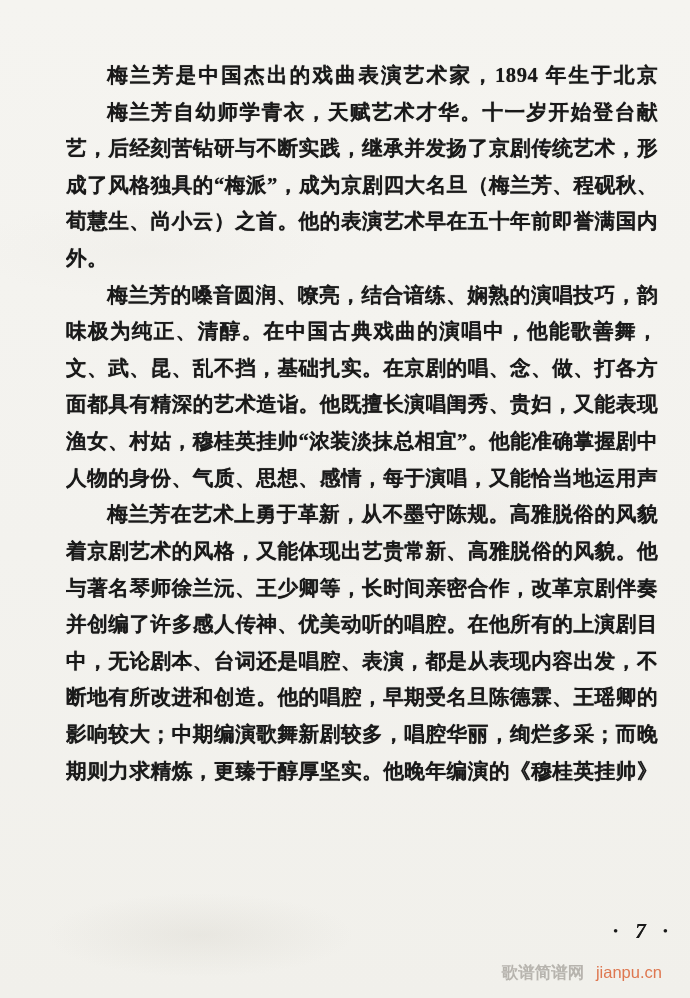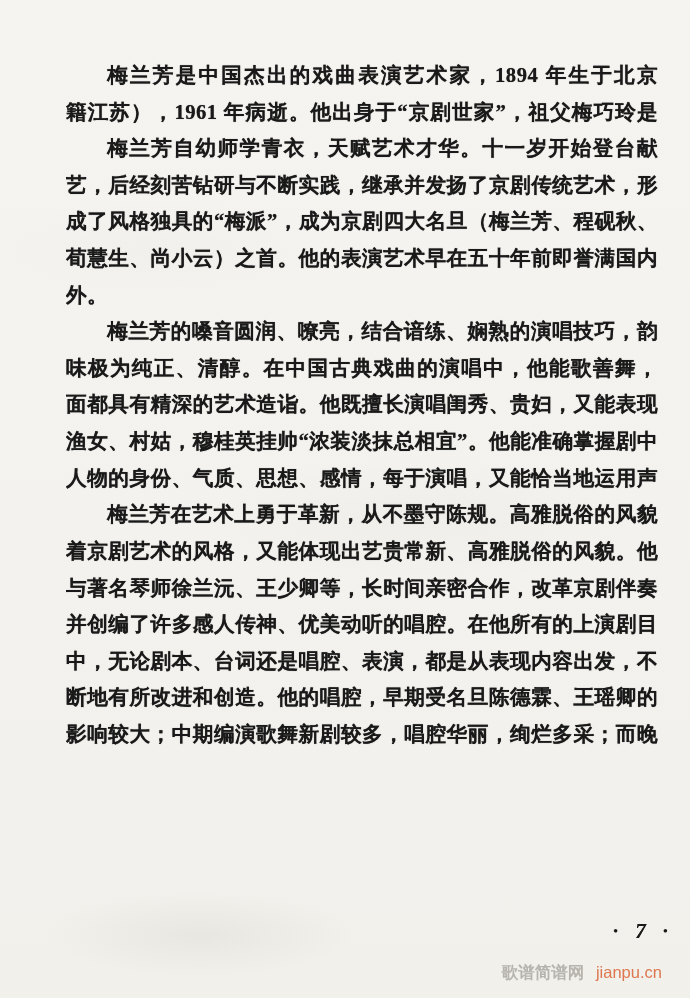--- a/index.html
+++ b/index.html
@@ -80,47 +80,48 @@
 </style>
 </head>
 <body>
 
 <div class="page">
 
   <div class="text-block">
 
     <div class="para">
       <div class="ln first">梅兰芳是中国杰出的戏曲表演艺术家，1894 年生于北京（原</div>
-      <div class="ln">籍江苏），1961 年病逝。他出身于“京剧世家”，祖父梅巧玲是</div>
     </div>
 
     <div class="para">
       <div class="ln first">梅兰芳自幼师学青衣，天赋艺术才华。十一岁开始登台献</div>
       <div class="ln">艺，后经刻苦钻研与不断实践，继承并发扬了京剧传统艺术，形</div>
       <div class="ln">成了风格独具的“梅派”，成为京剧四大名旦（梅兰芳、程砚秋、</div>
       <div class="ln">荀慧生、尚小云）之首。他的表演艺术早在五十年前即誉满国内</div>
       <div class="ln last">外。</div>
     </div>
 
     <div class="para">
       <div class="ln first">梅兰芳的嗓音圆润、嘹亮，结合谙练、娴熟的演唱技巧，韵</div>
       <div class="ln">味极为纯正、清醇。在中国古典戏曲的演唱中，他能歌善舞，</div>
+      <div class="ln">文、武、昆、乱不挡，基础扎实。在京剧的唱、念、做、打各方</div>
       <div class="ln">面都具有精深的艺术造诣。他既擅长演唱闺秀、贵妇，又能表现</div>
       <div class="ln">渔女、村姑，穆桂英挂帅“浓装淡抹总相宜”。他能准确掌握剧中</div>
       <div class="ln">人物的身份、气质、思想、感情，每于演唱，又能恰当地运用声</div>
     </div>
 
     <div class="para">
       <div class="ln first">梅兰芳在艺术上勇于革新，从不墨守陈规。高雅脱俗的风貌</div>
       <div class="ln">着京剧艺术的风格，又能体现出艺贵常新、高雅脱俗的风貌。他</div>
       <div class="ln">与著名琴师徐兰沅、王少卿等，长时间亲密合作，改革京剧伴奏</div>
       <div class="ln">并创编了许多感人传神、优美动听的唱腔。在他所有的上演剧目</div>
       <div class="ln">中，无论剧本、台词还是唱腔、表演，都是从表现内容出发，不</div>
       <div class="ln">断地有所改进和创造。他的唱腔，早期受名旦陈德霖、王瑶卿的</div>
       <div class="ln">影响较大；中期编演歌舞新剧较多，唱腔华丽，绚烂多采；而晚</div>
+      <div class="ln">期则力求精炼，更臻于醇厚坚实。他晚年编演的《穆桂英挂帅》</div>
     </div>
 
   </div>
 
   <div class="footer-pageno">
     <span class="pageno-dot">•</span>
     <span class="pageno-num">7</span>
     <span class="pageno-dot">•</span>
   </div>
 

